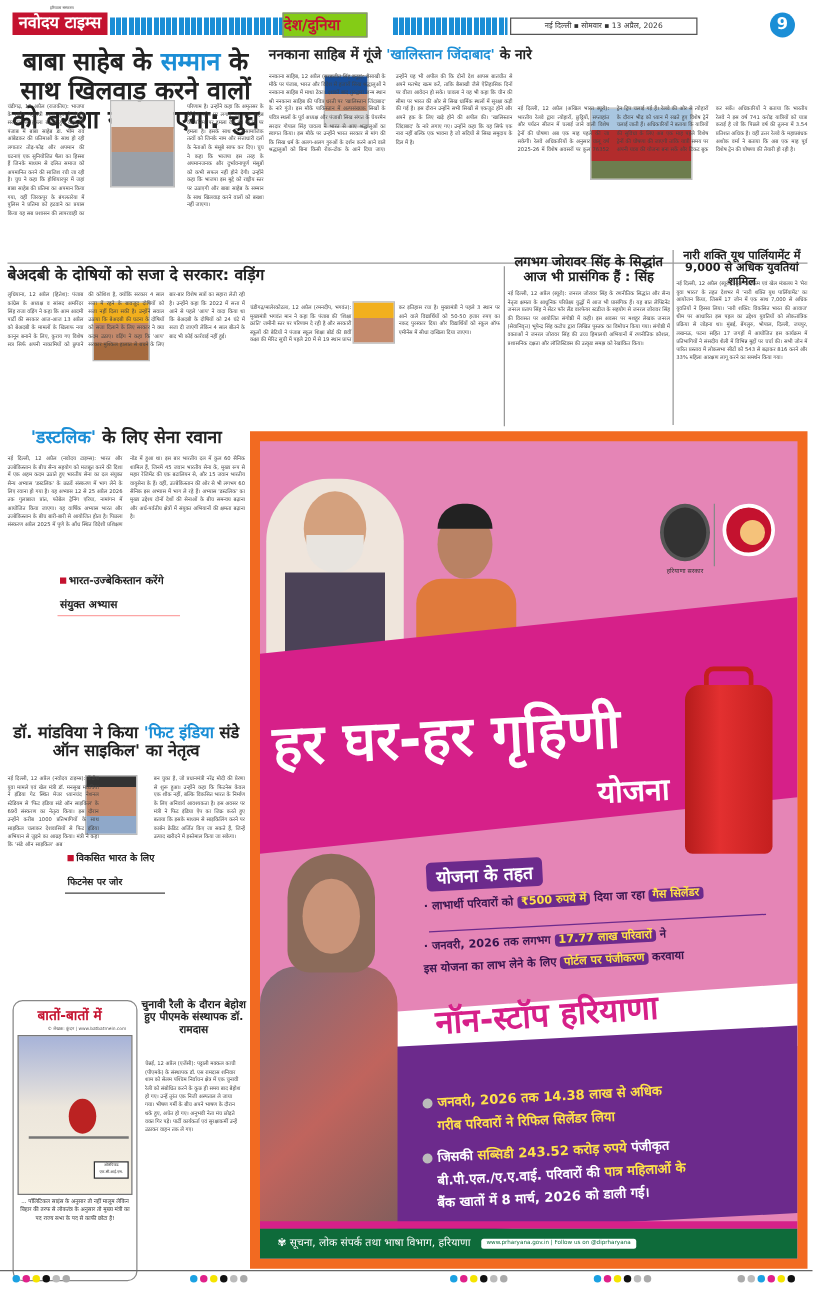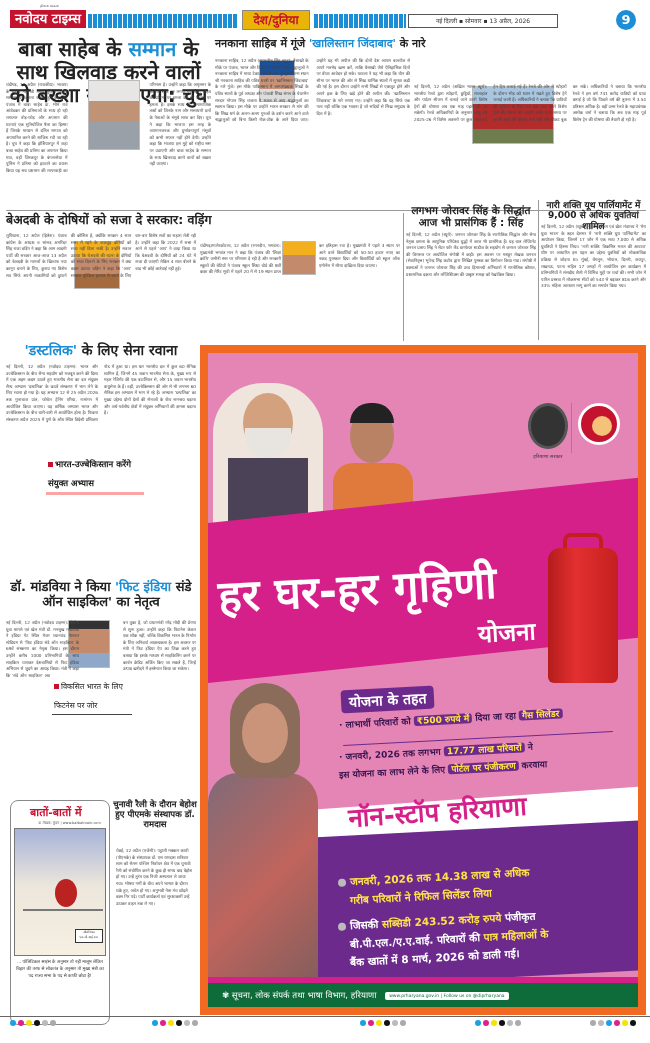--- a/index.html
+++ b/index.html
@@ -2,21 +2,21 @@
 <html><head>
 <meta charset="utf-8">
 <style>
 *{box-sizing:border-box;margin:0;padding:0}
 body{width:650px;height:1043px;background:#fff;font-family:"DejaVu Sans",sans-serif;color:#222;position:relative;overflow:hidden}
 .masthead{position:absolute;left:4px;top:4px;width:642px;height:26px}
 .brand{position:absolute;left:6px;top:6px;width:76px;height:18px;background:#c4122f;color:#fff;font-weight:bold;font-size:13px;line-height:18px;text-align:center;font-family:"DejaVu Sans",sans-serif}
 .brand-sup{position:absolute;left:36px;top:0px;font-size:3px;color:#333}
 .stripes{position:absolute;left:84px;top:10px;width:150px;height:14px;background:repeating-linear-gradient(90deg,#1b8ed6 0 4px,#fff 4px 5px)}
 .stripes.r{left:310px;width:92px}
-.section-tab{position:absolute;left:238px;top:6px;width:68px;height:20px;border:1px solid #888;background:#eab308;color:#c4122f;font-weight:bold;font-size:12px;text-align:center;line-height:18px}
+.section-tab{position:absolute;left:222px;top:6px;width:68px;height:20px;border:1px solid #888;background:#84cc16;color:#c4122f;font-weight:bold;font-size:12px;text-align:left;line-height:18px}
 .dateline{position:absolute;left:404px;top:10px;width:150px;height:14px;border:1px solid #555;font-size:6px;line-height:12px;text-align:center;color:#333}
 .pageno{position:absolute;left:612px;top:6px;width:20px;height:20px;border-radius:50%;background:#1b8ed6;color:#fff;font-weight:bold;text-align:center;line-height:20px;font-size:13px}
 
 .col-text{font-size:4.2px;line-height:6.6px;color:#444;text-align:justify}
 .headline{font-weight:bold;color:#222;line-height:1.15;text-align:center}
 .hl-blue{color:#1b8ed6}
 .art{position:absolute}
 .photo{position:absolute;background:#c9b8a6;border:1px solid #bbb}
 .vline{position:absolute;width:1px;background:#999}
 .hline{position:absolute;height:1px;background:#999}
@@ -131,33 +131,33 @@
 <div class="art" style="left:541px;top:200px;width:105px;height:140px">
   <div class="headline" style="font-size:9px">नारी शक्ति यूथ पार्लियामेंट में 9,000 से अधिक युवतियां शामिल</div>
   <div class="textblock col-text" style="left:0;top:24px;width:105px;height:115px">नई दिल्ली, 12 अप्रैल (ब्यूरो): युवा कार्यक्रम एवं खेल मंत्रालय ने 'मेरा युवा भारत' के तहत देशभर में 'नारी शक्ति युथ पार्लियामेंट' का आयोजन किया, जिसमें 17 जोन में एक साथ 7,000 से अधिक युवतियों ने हिस्सा लिया। 'नारी शक्ति: विकसित भारत की आवाज' थीम पर आधारित इस पहल का उद्देश्य युवतियों को लोकतांत्रिक प्रक्रिया से जोड़ना था। मुंबई, बेंगलुरु, भोपाल, दिल्ली, जयपुर, लखनऊ, पटना सहित 17 जगहों में आयोजित इस कार्यक्रम में प्रतिभागियों ने संसदीय शैली में विभिन्न मुद्दों पर चर्चा की। सभी जोन में पारित प्रस्ताव में लोकसभा सीटों को 543 से बढ़ाकर 816 करने और 33% महिला आरक्षण लागू करने का समर्थन किया गया।</div>
 </div>
 
 <div class="art" style="left:6px;top:342px;width:190px;height:236px">
   <div class="headline" style="font-size:14px;white-space:nowrap">
     <span class="hl-blue">'डस्टलिक'</span><span> के लिए सेना रवाना</span>
   </div>
   <div class="textblock col-text" style="left:0;top:22px;width:190px;height:212px;column-count:2;column-gap:6px">नई दिल्ली, 12 अप्रैल (नवोदय टाइम्स): भारत और उज्बेकिस्तान के बीच सैन्य सहयोग को मजबूत करने की दिशा में एक अहम कदम उठाते हुए भारतीय सेना का दल संयुक्त सैन्य अभ्यास 'डस्टलिक' के छठवें संस्करण में भाग लेने के लिए रवाना हो गया है। यह अभ्यास 12 से 25 अप्रैल 2026 तक गुलाबाज प्रांत, फोबेल ट्रेनिंग एरिया, नामांगन में आयोजित किया जाएगा। यह वार्षिक अभ्यास भारत और उज्बेकिस्तान के बीच बारी-बारी से आयोजित होता है। पिछला संस्करण अप्रैल 2025 में पुणे के औंध स्थित विदेशी प्रशिक्षण नोड में हुआ था। इस बार भारतीय दल में कुल 60 सैनिक शामिल हैं, जिनमें 45 जवान भारतीय सेना के, मुख्य रूप से महार रेजिमेंट की एक बटालियन से, और 15 जवान भारतीय वायुसेना के हैं। वहीं, उज्बेकिस्तान की ओर से भी लगभग 60 सैनिक इस अभ्यास में भाग ले रहे हैं। अभ्यास 'डस्टलिक' का मुख्य उद्देश्य दोनों देशों की सेनाओं के बीच समन्वय बढ़ाना और अर्ध-पर्वतीय क्षेत्रों में संयुक्त अभियानों की क्षमता बढ़ाना है।</div>
-  <div style="position:absolute;left:40px;top:108px;width:98px;background:#fff;padding:2px;border-bottom:3px solid #fca5a5">
+  <div style="position:absolute;left:40px;top:108px;width:98px;background:#fff;padding:2px;border-bottom:1px solid #fca5a5">
     <span style="display:inline-block;width:5px;height:5px;background:#c4122f;margin-right:2px"></span><span style="font-size:8.5px;font-weight:bold;color:#222;line-height:12px">भारत-उज्बेकिस्तान करेंगे संयुक्त अभ्यास</span>
   </div>
 </div>
 
 <div class="art" style="left:6px;top:580px;width:190px;height:180px">
   <div class="headline" style="font-size:13px">
     <span>डॉ. मांडविया ने किया </span><span class="hl-blue">'फिट इंडिया</span><span> संडे ऑन साइकिल' का नेतृत्व</span>
   </div>
   <div class="photo" style="left:62px;top:40px;width:42px;height:48px;background:linear-gradient(180deg,#333 0 18%,#c48a6c 18% 70%,#8fa8c9 70%)"></div>
   <div class="textblock col-text" style="left:0;top:40px;width:190px;height:138px;column-count:2;column-gap:44px">नई दिल्ली, 12 अप्रैल (नवोदय टाइम्स): केंद्रीय युवा मामले एवं खेल मंत्री डॉ. मनसुख मांडविया ने इंडिया गेट स्थित मेजर ध्यानचंद नेशनल स्टेडियम से 'फिट इंडिया संडे ऑन साइकिल' के 69वें संस्करण का नेतृत्व किया। इस दौरान उन्होंने करीब 1000 प्रतिभागियों के साथ साइकिल चलाकर देशवासियों से फिट इंडिया अभियान से जुड़ने का आग्रह किया। मंत्री ने कहा कि 'संडे ऑन साइकिल' अब एक जन आंदोलन बन चुका है, जो प्रधानमंत्री नरेंद्र मोदी की प्रेरणा से शुरू हुआ। उन्होंने कहा कि फिटनेस केवल एक शौक नहीं, बल्कि विकसित भारत के निर्माण के लिए अनिवार्य आवश्यकता है। इस अवसर पर मंत्री ने फिट इंडिया ऐप का जिक्र करते हुए बताया कि इसके माध्यम से साइकिलिंग करने पर कार्बन क्रेडिट अर्जित किए जा सकते हैं, जिन्हें उत्पाद खरीदने में इस्तेमाल किया जा सकेगा।</div>
   <div style="position:absolute;left:46px;top:92px;width:80px;background:#fff;padding:2px;border-bottom:1px solid #444">
-    <span style="display:inline-block;width:5px;height:5px;background:#c4122f;margin-right:2px"></span><span style="font-size:7.5px;font-weight:normal;color:#222;line-height:11px">विकसित भारत के लिए फिटनेस पर जोर</span>
+    <span style="display:inline-block;width:5px;height:5px;background:#c4122f;margin-right:2px"></span><span style="font-size:7.5px;font-weight:bold;color:#222;line-height:11px">विकसित भारत के लिए फिटनेस पर जोर</span>
   </div>
 </div>
 
 <div class="cartoon-wrap"></div>
 <div class="cartoon-title">बातों-बातों में</div>
 <div class="cartoon-credit">© लेखक: कुंदन | www.batbatmein.com</div>
 <div class="cartoon-img">
   <div style="position:absolute;left:40px;top:50px;width:22px;height:28px;border-radius:50%;background:#b22"></div>
   <div style="position:absolute;left:8px;top:80px;width:80px;height:2px;background:#777"></div>
   <div style="position:absolute;left:60px;top:100px;width:28px;height:14px;border:1px solid #333;background:#fff;font-size:3px;text-align:center;line-height:5px">ओलंपियाड एक.सी.आई.एस.</div>

